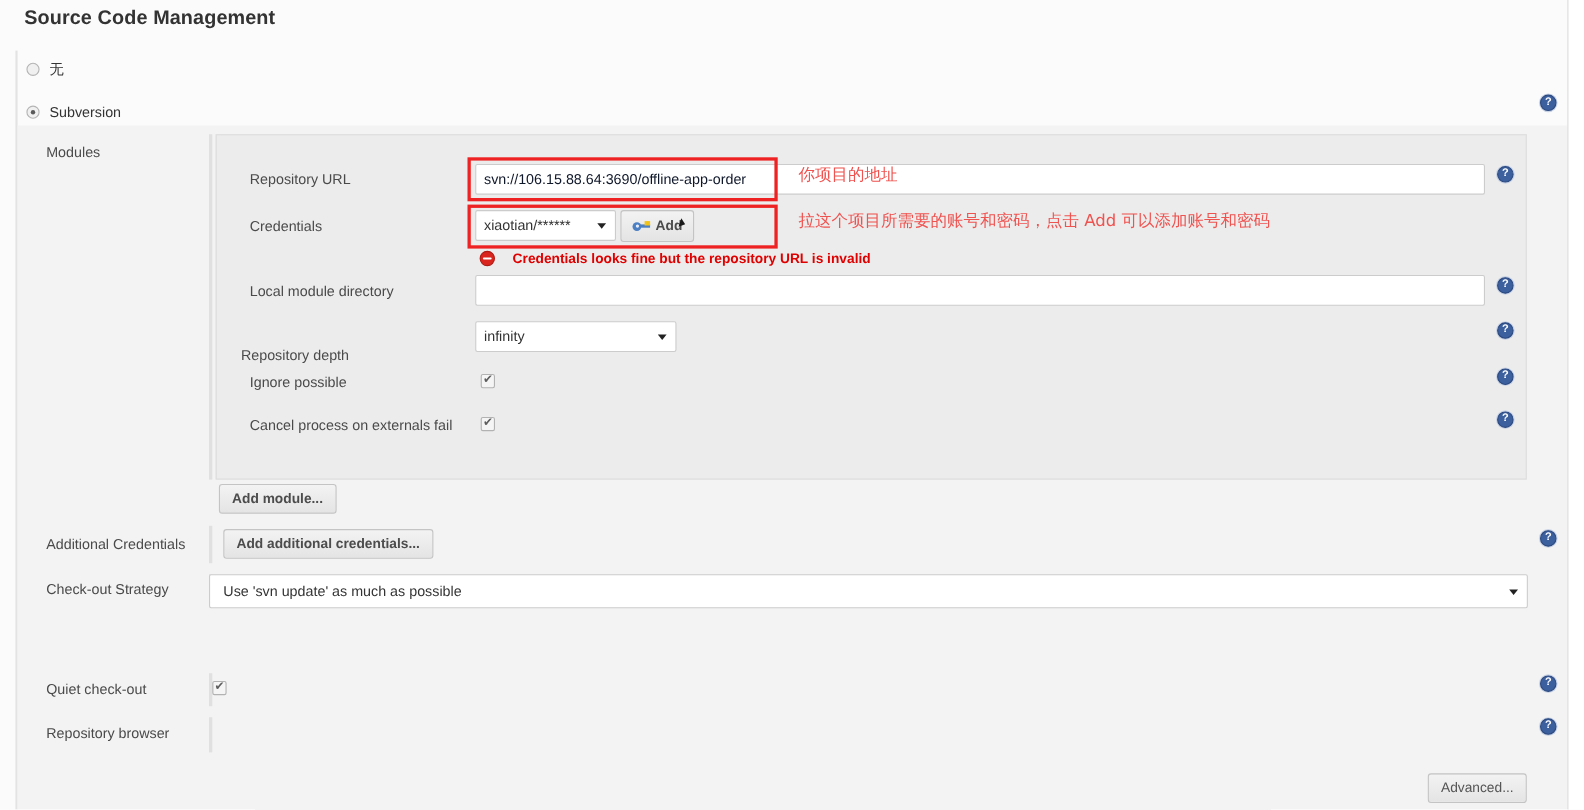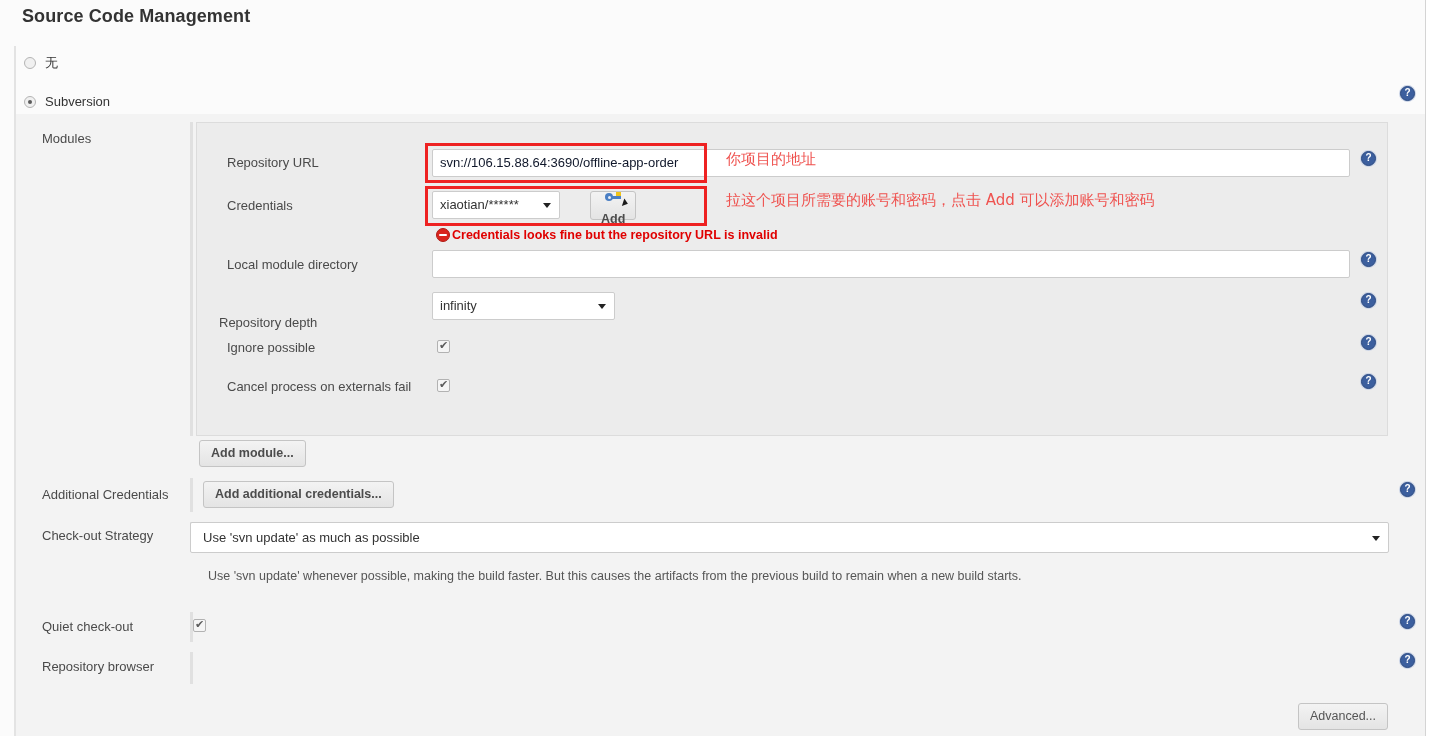--- a/index.html
+++ b/index.html
@@ -236,21 +236,21 @@
     border-bottom: 4px solid transparent;
     border-top: 4px solid transparent;
     transform: rotate(18deg);
   }
 
   
   .err-msg {
     position: absolute;
     display: flex;
     align-items: flex-end;
-    gap: 2px;
+    gap: 16px;
     font-size: 12.5px;
     font-weight: bold;
     color: #e00000;
     white-space: nowrap;
   }
   .err-icon {
     width: 14px; height: 14px;
     border-radius: 50%;
     background: #d9251d;
     border: 1px solid #b01a14;
@@ -345,21 +345,21 @@
   <div class="tinput" style="left:432px; top:149px; width:918px;" title="svn://106.15.88.64:3690/offline-app-order">svn://106.15.88.64:3690/offline-app-order</div>
   <div class="help-icon" style="left:1361px; top:151px;">
     <span>?</span>
   </div>
 
   <div class="row-label" style="left:227px; top:198px;">Credentials</div>
   <div class="tselect" style="left:432px; top:191px; width:128px;">
     <span>xiaotian/******</span>
     <span class="caret"></span>
   </div>
-  <div class="btn btn-add" style="left:590px; top:191px; height:29px;flex-direction:column;">
+  <div class="btn btn-add" style="left:564px; top:191px; height:29px;">
     <span class="key-icon">
       <span class="bow"></span>
         <span class="shaft"></span>
         <span class="tooth"></span>
     </span>
     <span>Add</span>
     <span class="cursor-arrow"></span>
   </div>
 
   <div class="err-msg" style="left:436px; top:228px;">
@@ -400,21 +400,20 @@
   <div class="btn" style="left:203px; top:481px;">Add additional credentials...</div>
   <div class="help-icon" style="left:1400px; top:482px;">
     <span>?</span>
   </div>
 
   <div class="row-label" style="left:42px; top:528px;">Check-out Strategy</div>
   <div class="tselect" style="left:190px; top:522px; width:1199px; height:31px; line-height:29px; padding-left:12px;">
     <span>Use 'svn update' as much as possible</span>
     <span class="caret"></span>
   </div>
-  <div class="desc" style="left:208px; top:569px;">Use 'svn update' whenever possible, making the build faster. But this causes the artifacts from the previous build to remain when a new build starts.</div>
 
   <div class="row-label" style="left:42px; top:619px;">Quiet check-out</div>
   <div class="cbox" style="left:193px; top:619px;"></div>
   <div class="help-icon" style="left:1400px; top:614px;">
     <span>?</span>
   </div>
 
   <div class="row-label" style="left:42px; top:659px;">Repository browser</div>
   <div class="help-icon" style="left:1400px; top:653px;">
     <span>?</span>

